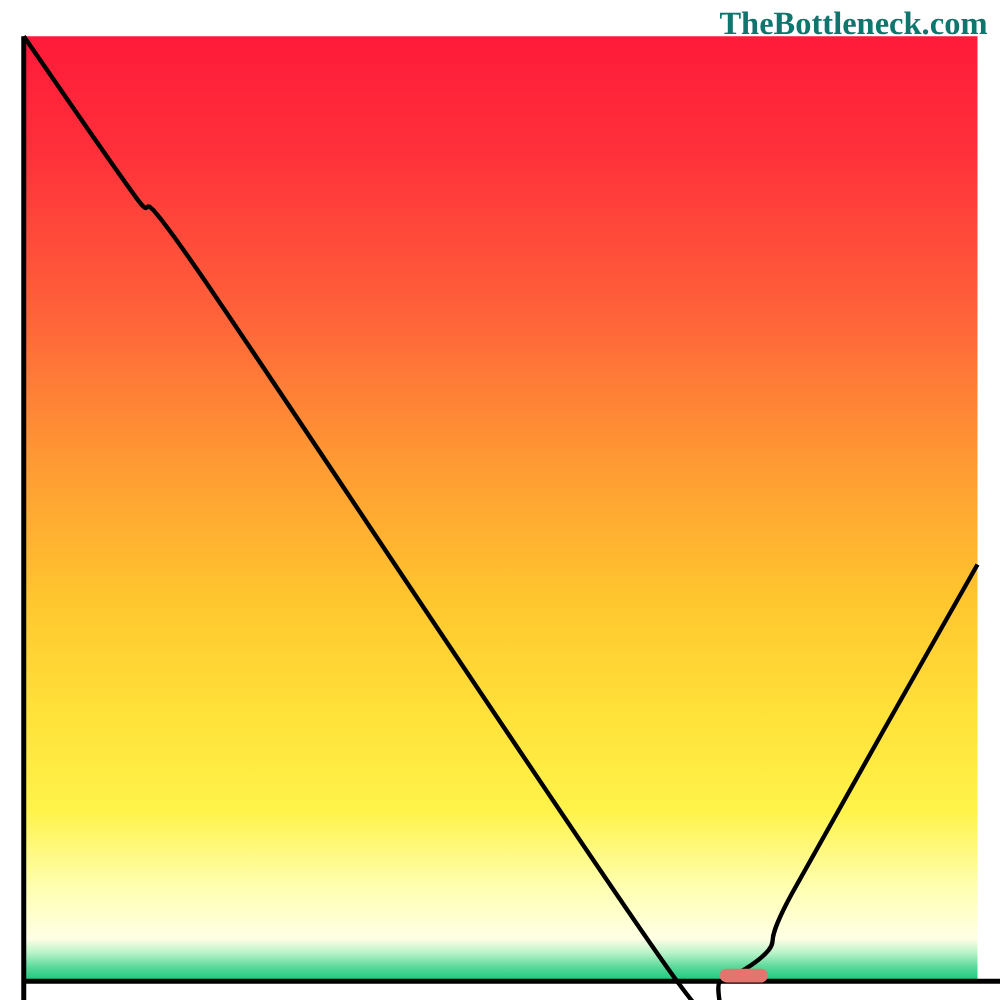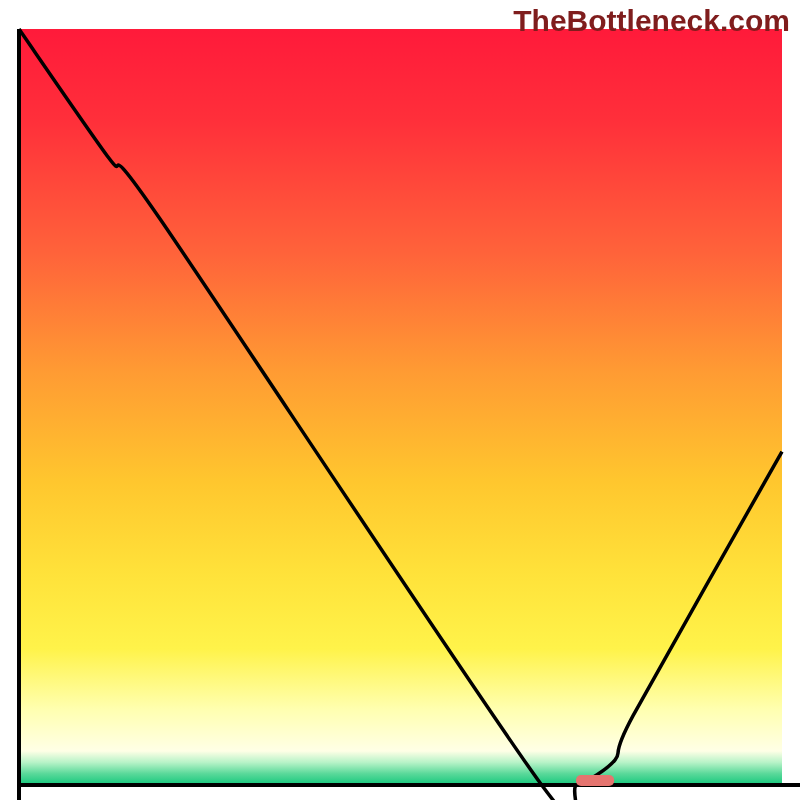--- a/index.html
+++ b/index.html
@@ -6,24 +6,24 @@
   html, body { width: 800px; height: 800px; overflow: hidden; background: #fff; }
   .chart-container {
     position: relative;
     width: 800px;
     height: 800px;
   }
   .watermark {
     position: absolute;
     top: 4px;
     right: 10px;
-    font-family: Liberation Sans, sans-serif;
-    font-size: 30px;
+    font-family: Liberation Serif, serif;
+    font-size: 26px;
     font-weight: bold;
-    color: #7f1d1d;
+    color: #0f766e;
     z-index: 5;
   }
   svg.plot {
     position: absolute;
     top: 0; left: 0;
     width: 800px; height: 800px;
   }
 </style>
 </head>
 <body>

